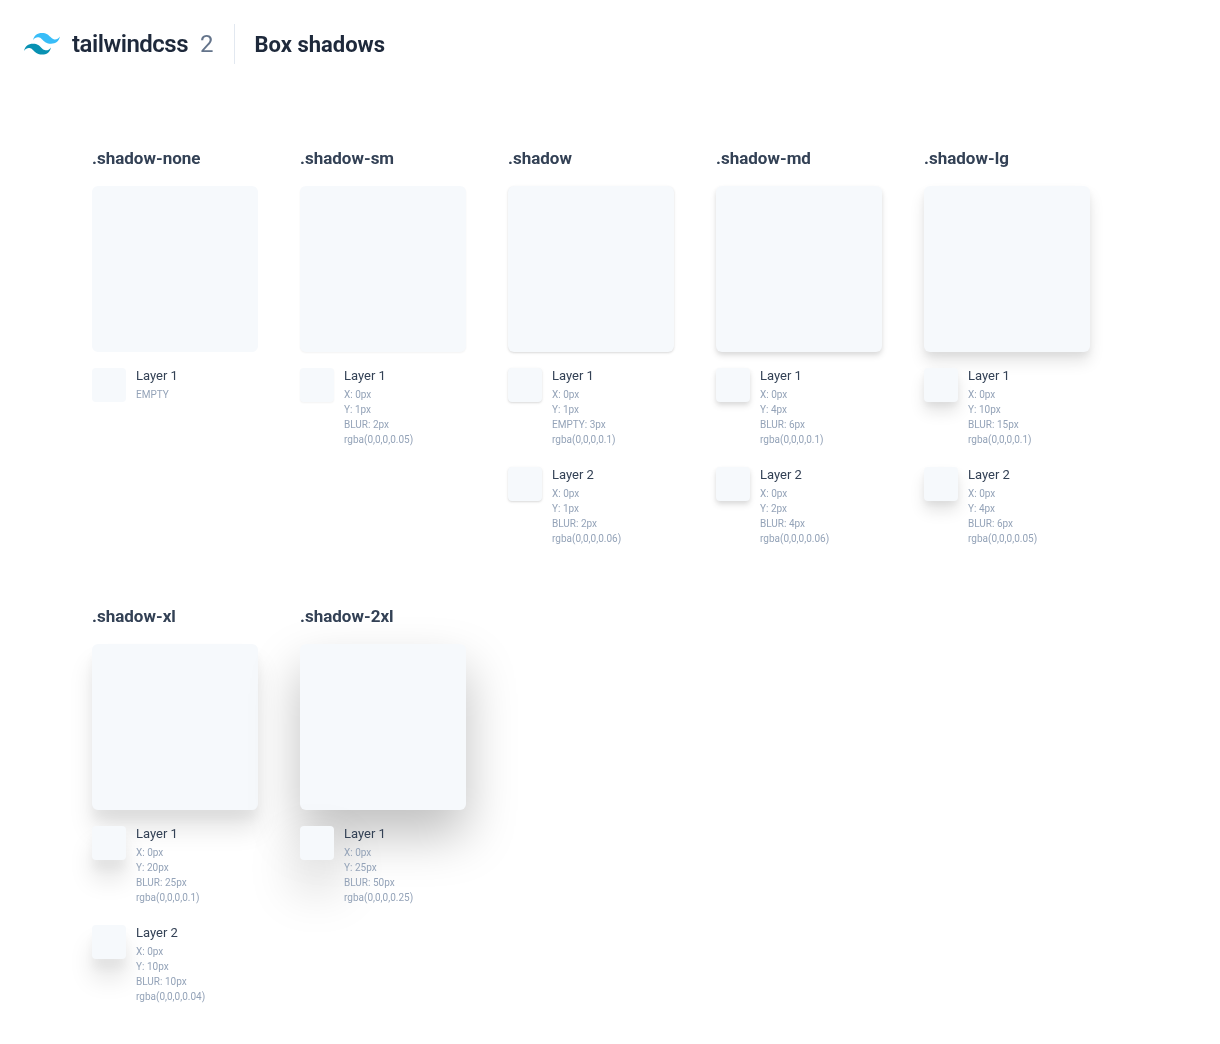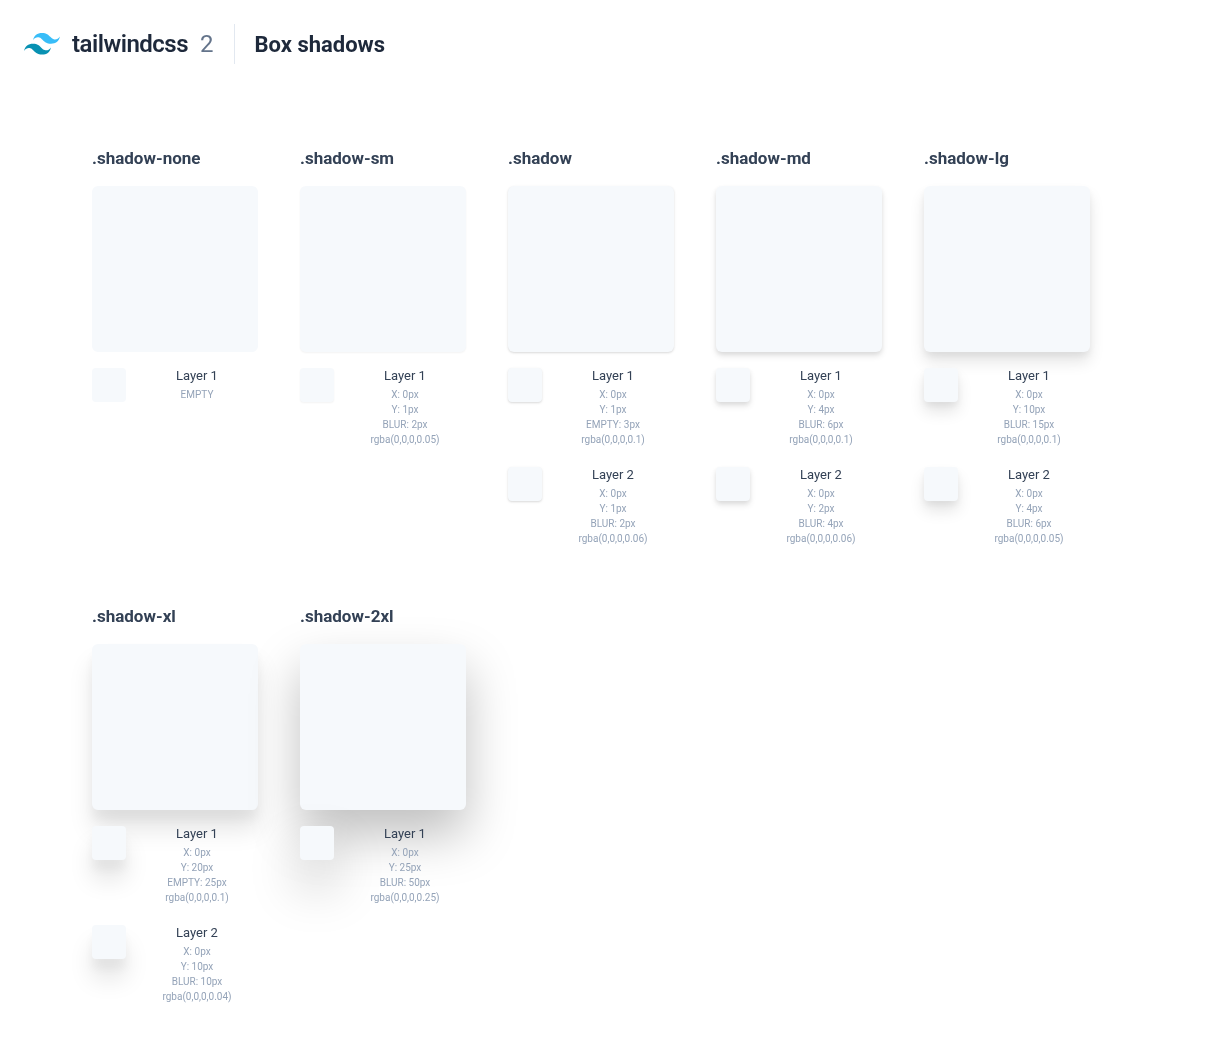--- a/index.html
+++ b/index.html
@@ -78,21 +78,20 @@
   .mini-swatch {
     width: 34px;
     height: 34px;
     background: #f6f9fc;
     border-radius: 4px;
     flex-shrink: 0;
   }
   .layer-info {
     flex: 1;
     min-width: 0;
-    text-align: center;
   }
   .layer-title {
     font-size: 13px;
     color: #334155;
     margin-bottom: 4px;
   }
   .layer-line {
     font-size: 10px;
     color: #94a3b8;
     line-height: 1.5;
@@ -224,21 +223,21 @@
     </div>
     <div class="card">
       <div class="card-title">.shadow-xl</div>
       <div class="swatch sh-xl"></div>
       <div class="layer">
         <div class="mini-swatch sh-xl"></div>
         <div class="layer-info">
           <div class="layer-title">Layer 1</div>
           <div class="layer-line">X: 0px</div>
           <div class="layer-line">Y: 20px</div>
-          <div class="layer-line">EMPTY: 25px</div>
+          <div class="layer-line">BLUR: 25px</div>
           <div class="layer-line">rgba(0,0,0,0.1)</div>
         </div>
       </div>
       <div class="layer">
         <div class="mini-swatch sh-xl"></div>
         <div class="layer-info">
           <div class="layer-title">Layer 2</div>
           <div class="layer-line">X: 0px</div>
           <div class="layer-line">Y: 10px</div>
           <div class="layer-line">BLUR: 10px</div>

